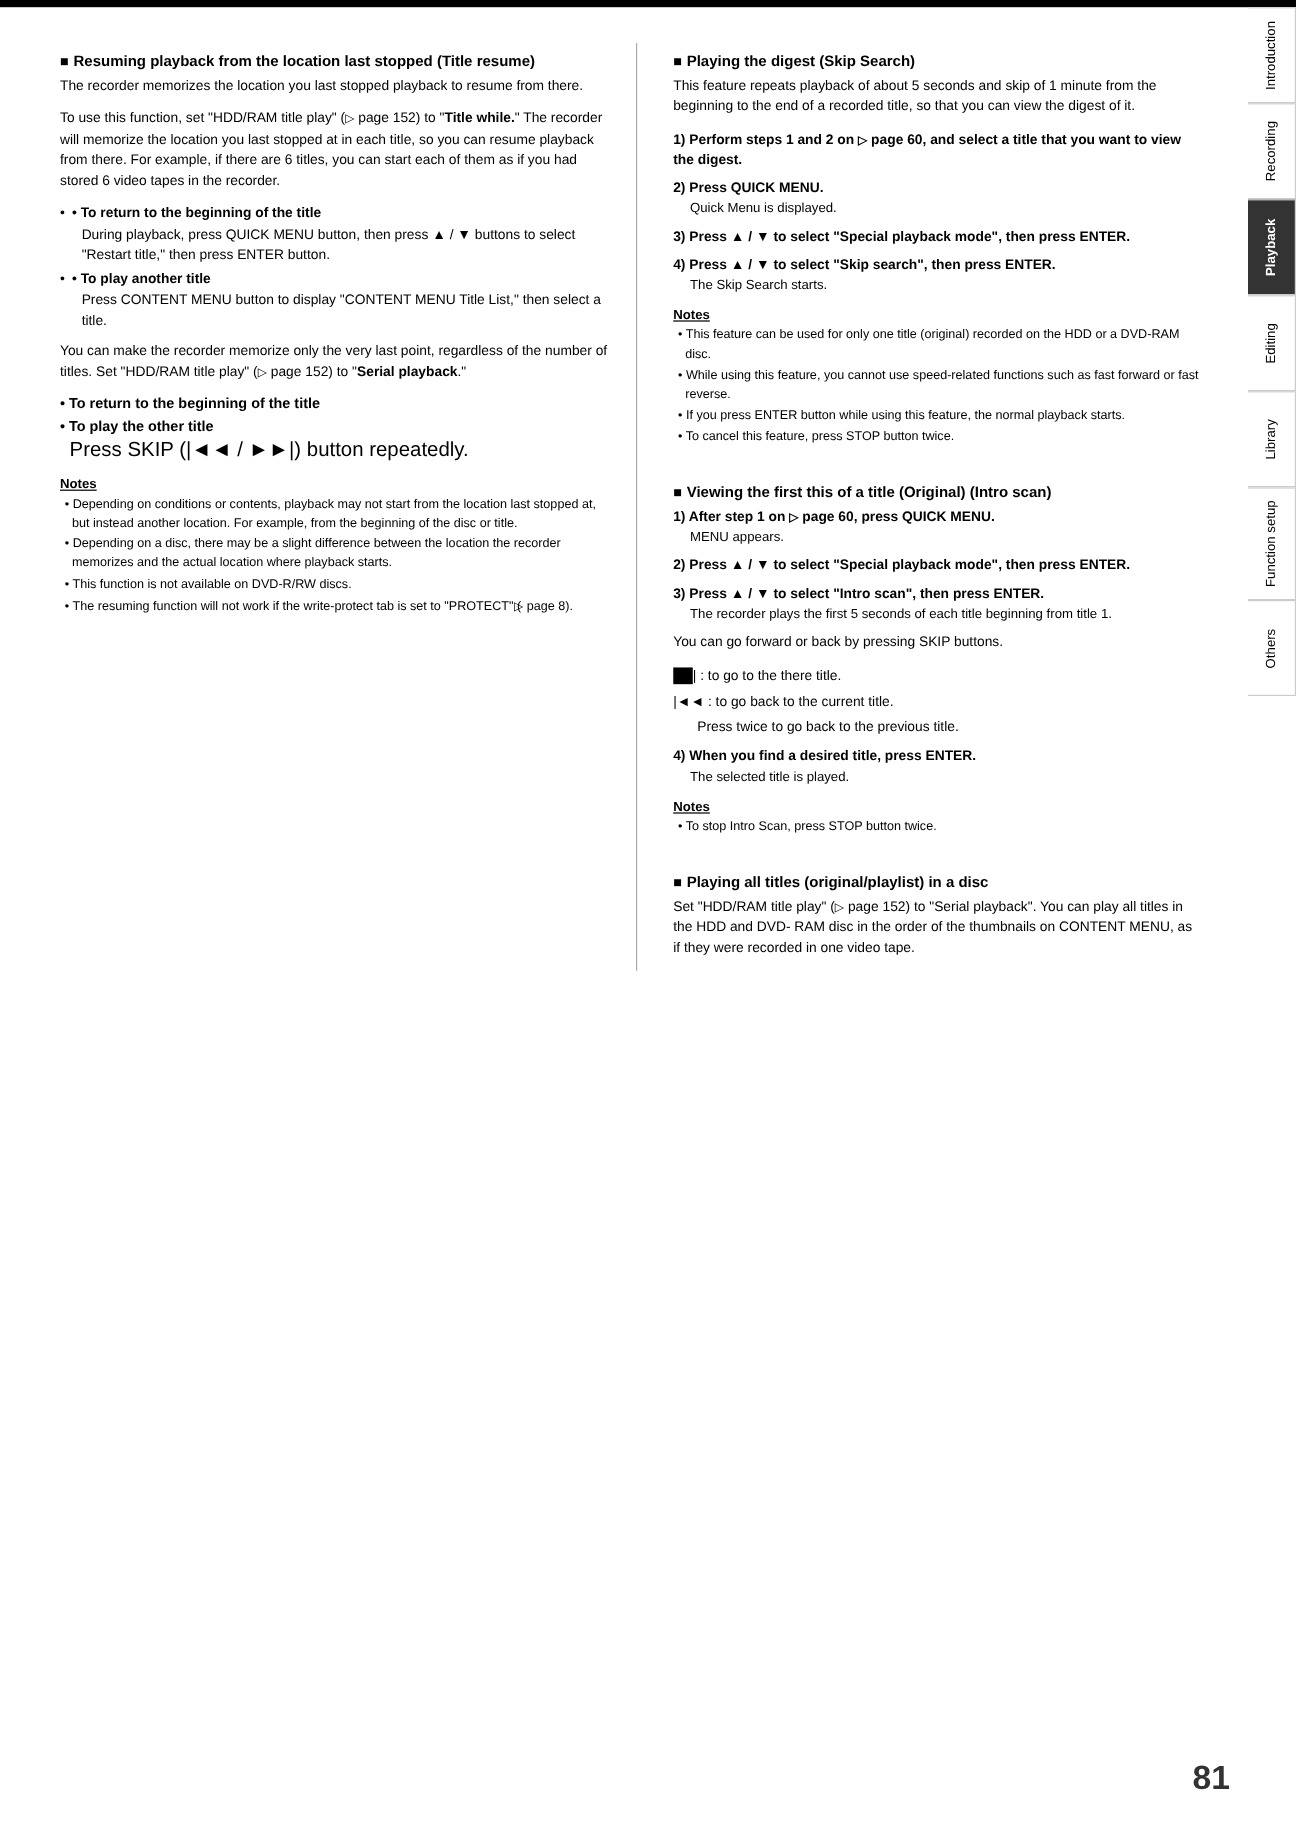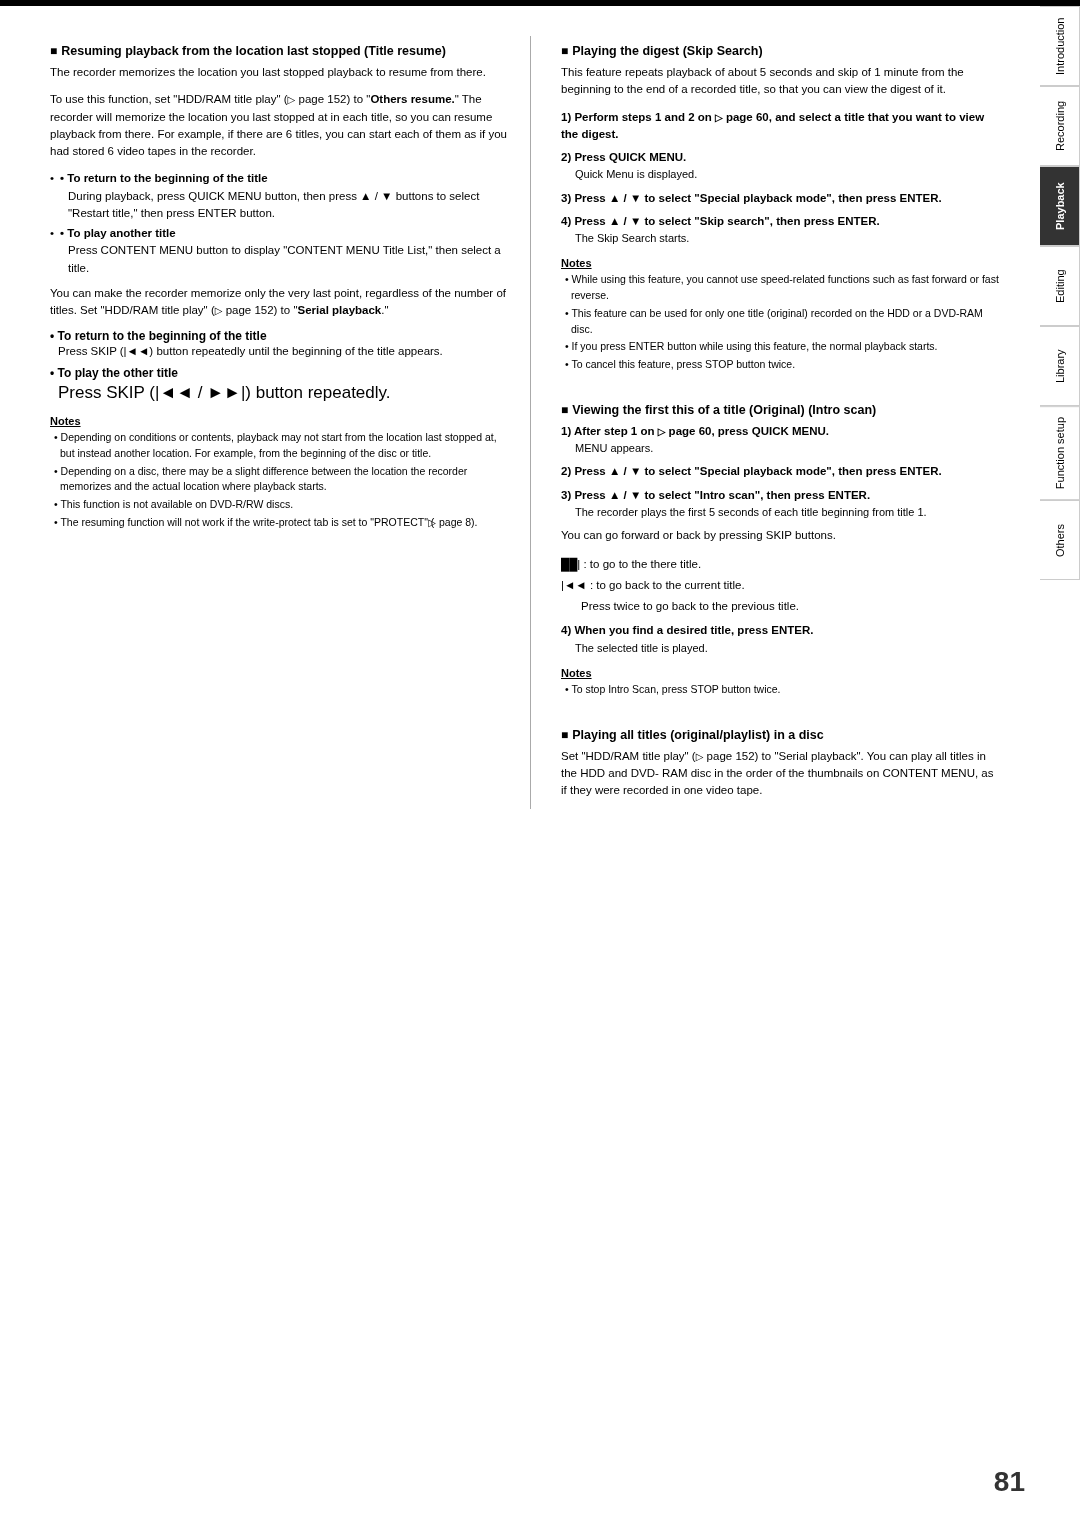--- a/index.html
+++ b/index.html
@@ -174,21 +174,21 @@
 
       <div class="subsection">
         <div class="section-heading">
           <span>Resuming playback from the location last stopped (Title resume)</span>
         </div>
         <div class="section-body">
           <span>The recorder memorizes the location you last stopped playback to resume from there.</span>
         </div>
         <div class="section-body">
           To use this function, set "HDD/RAM title play" (<span class="inline-arrow">▷</span>
-          page 152) to "<span class="bold-text">Others resume.</span>" The recorder will
+          page 152) to "<span class="bold-text">Title while.</span>" The recorder will
           memorize the location you last stopped at in each title,
           so you can resume playback from there. For example,
           if there are 6 titles, you can start each of them as if
           you had stored 6 video tapes in the recorder.
         </div>
 
         <div class="bullet-item">
           <div>
             <span class="bold-text">• To return to the beginning of the title</span><br>
             <span style="padding-left:8px;display:block;">During playback, press QUICK MENU button, then
@@ -207,22 +207,20 @@
 
         <div class="section-body" style="margin-top:8px;">
           You can make the recorder memorize only the very
           last point, regardless of the number of titles. Set
           "HDD/RAM title play" (<span class="inline-arrow">▷</span> page 152) to "<span class="bold-text">Serial
           playback</span>."
         </div>
 
         <div style="margin-bottom:5px;">
           <span class="bold-text">• To return to the beginning of the title</span><br>
-          <span style="padding-left:8px;display:block;font-size:11.5px;line-height:1.5;">Press SKIP (|◄◄) button repeatedly until the
-          beginning of the title appears.</span>
         </div>
         <div style="margin-bottom:8px;">
           <span class="bold-text">• To play the other title</span><br>
           <span style="padding-left:8px;display:block;font-size:17px;line-height:1.5;">Press SKIP (|◄◄ / ►►|) button repeatedly.</span>
         </div>
 
         <div class="notes-section">
           <div class="notes-title">Notes</div>
           <div class="notes-item">Depending on conditions or contents, playback may not
           start from the location last stopped at, but instead another
@@ -262,24 +260,24 @@
           then press ENTER.</span>
         </div>
         <div class="step-item">
           <span class="step-number">4) Press ▲ / ▼ to select "Skip search", then press
           ENTER.</span><br>
           <span class="step-sub">The Skip Search starts.</span>
         </div>
 
         <div class="notes-section">
           <div class="notes-title">Notes</div>
+          <div class="notes-item">This feature can be used for only one title (original)
+          recorded on the HDD or a DVD-RAM disc.</div>
           <div class="notes-item">While using this feature, you cannot use speed-related
           functions such as fast forward or fast reverse.</div>
-          <div class="notes-item">This feature can be used for only one title (original)
-          recorded on the HDD or a DVD-RAM disc.</div>
           <div class="notes-item">If you press ENTER button while using this feature, the
           normal playback starts.</div>
           <div class="notes-item">To cancel this feature, press STOP button twice.</div>
         </div>
       </div>
 
       <div class="section-separator"></div>
 
       <div class="subsection">
         <div class="section-heading">

